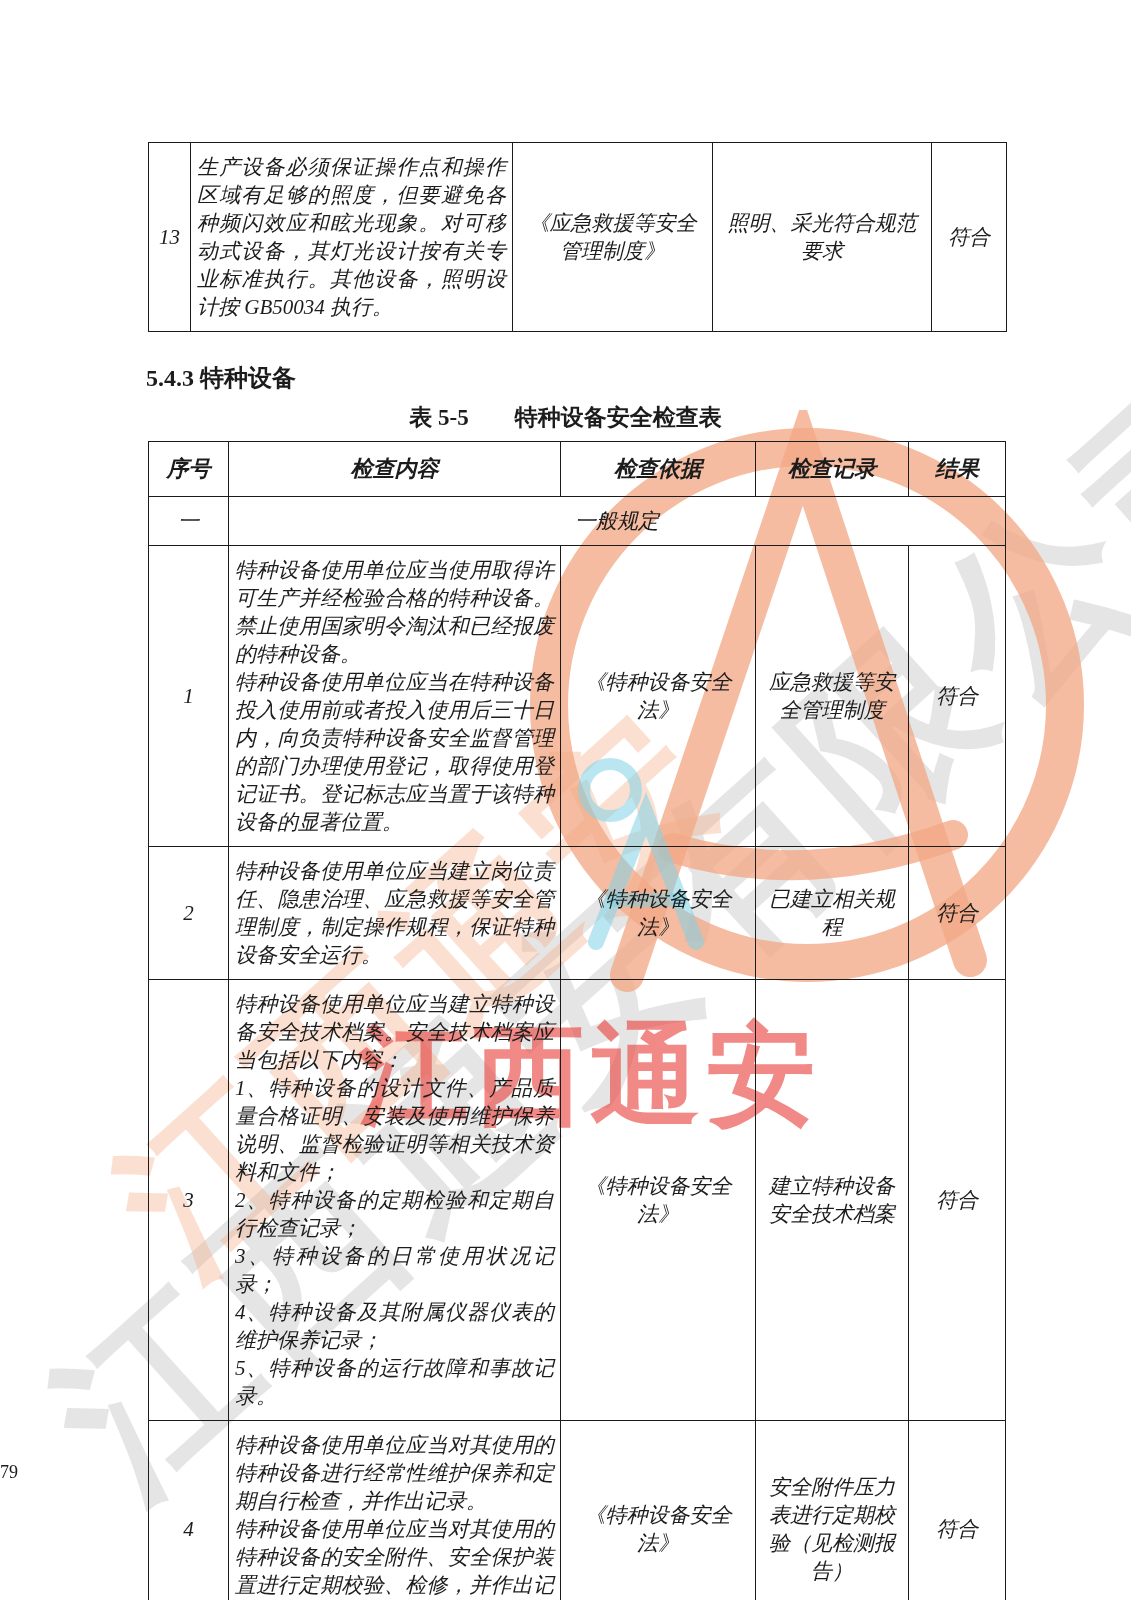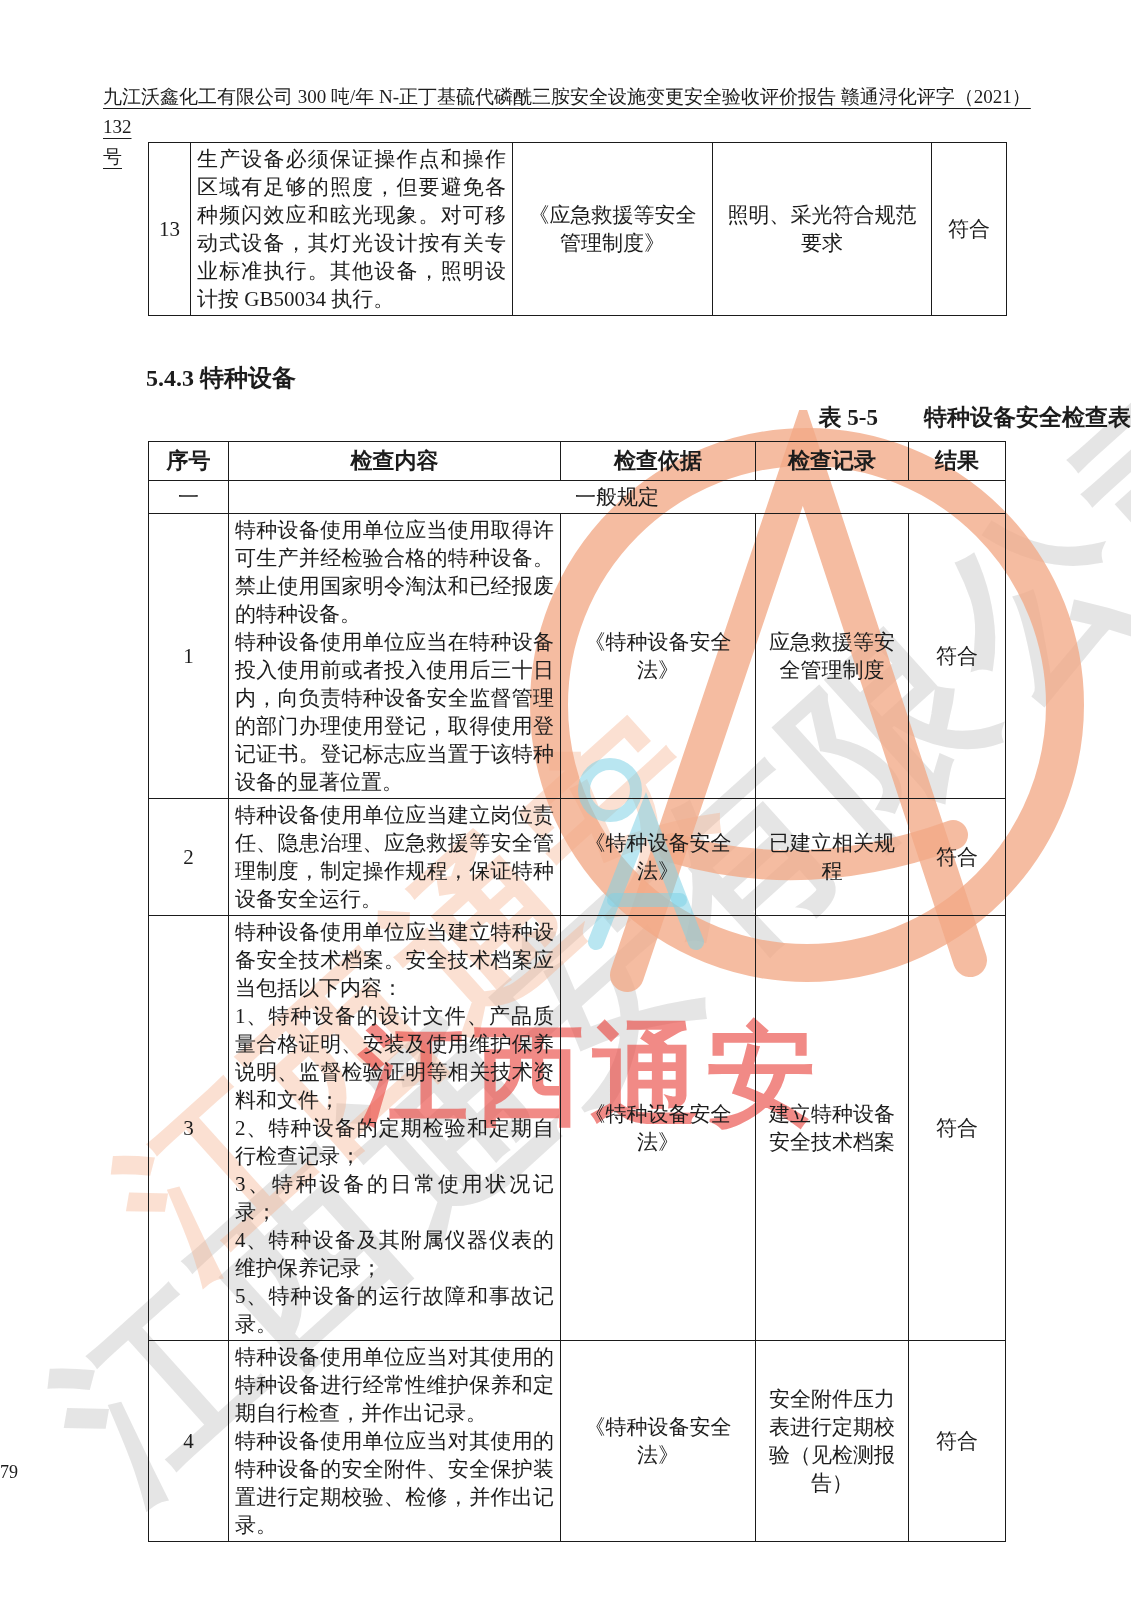--- a/index.html
+++ b/index.html
@@ -49,24 +49,25 @@
   .doc-header .hline{text-decoration:underline;text-underline-offset:5px;}
   
   table.sheet{
     border-collapse:collapse;table-layout:fixed;
     position:absolute;z-index:1;
     font-size:21px;line-height:28px;
     background:transparent;
   }
   table.sheet td,table.sheet th{
     border:1.6px solid #1b1b1b;
-    padding:2px 6px;
+    padding:10px 6px;
     vertical-align:middle;
     background:transparent;
     font-weight:normal;
+    font-style:italic;
   }
   .t1{left:148px;top:142px;width:858px;}
   .t2{left:148px;top:441px;width:858px;}
   .cell-center{text-align:center;}
   .cell-content{text-align:justify;white-space:pre-line;padding-left:9px;padding-right:6px;}
   .t2 thead th{font-weight:bold;text-align:center;font-size:22px;height:34px;}
   .thick-right{border-right:5px solid #111;}
   
   .check-result{
     position:absolute;left:148px;top:316px;width:880px;
@@ -74,21 +75,21 @@
     z-index:1;
   }
   .section-heading{
     position:absolute;left:146px;top:362px;
     font-family:Liberation Serif, serif;
     font-weight:bold;font-size:24px;
     z-index:1;
   }
   .table-title{
     position:absolute;left:0;top:402px;width:1131px;
-    text-align:right;font-weight:bold;font-size:23px;
+    text-align:center;font-weight:bold;font-size:23px;
     z-index:1;
   }
   .page-number{
     position:absolute;left:0;top:1462px;width:1131px;
     text-align:left;font-size:18px;
     z-index:1;
   }
 </style>
 </head>
 <body>
@@ -115,24 +116,20 @@
           <circle cx="42" cy="38" r="26" stroke-width="12"></circle>
           <path d="M 28 190 L 78 62 L 128 190" stroke-width="16"></path>
           <path d="M 46 148 L 112 148" stroke-width="14"></path>
         </g>
       </svg>
     </div>
 
     <div class="wm-red">江西通安</div>
   </div>
 
-  <div class="doc-header">
-    <div class="hline">九江沃鑫化工有限公司 300 吨/年 N-正丁基硫代磷酰三胺安全设施变更安全验收评价报告 赣通浔化评字（2021）132</div>
-    <div class="hline" style="width:26px;">号</div>
-  </div>
 
   <table class="sheet t1">
     <colgroup>
         <col style="width:42px">
         <col style="width:322px">
         <col style="width:200px">
         <col style="width:219px">
         <col style="width:75px">
       </colgroup>
     <tbody>

